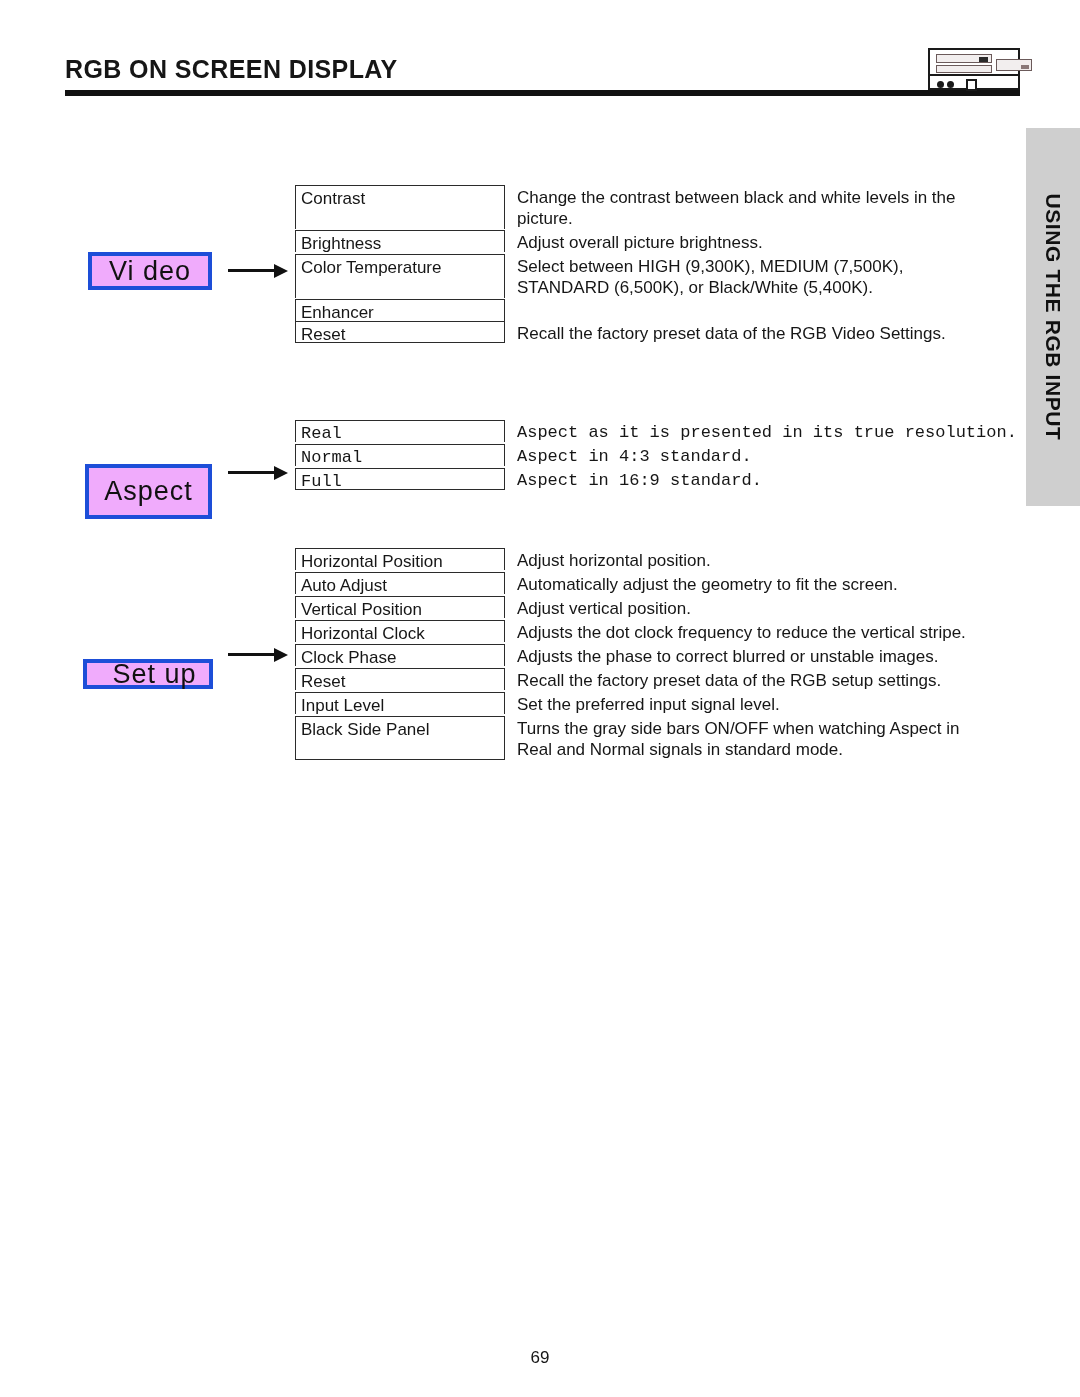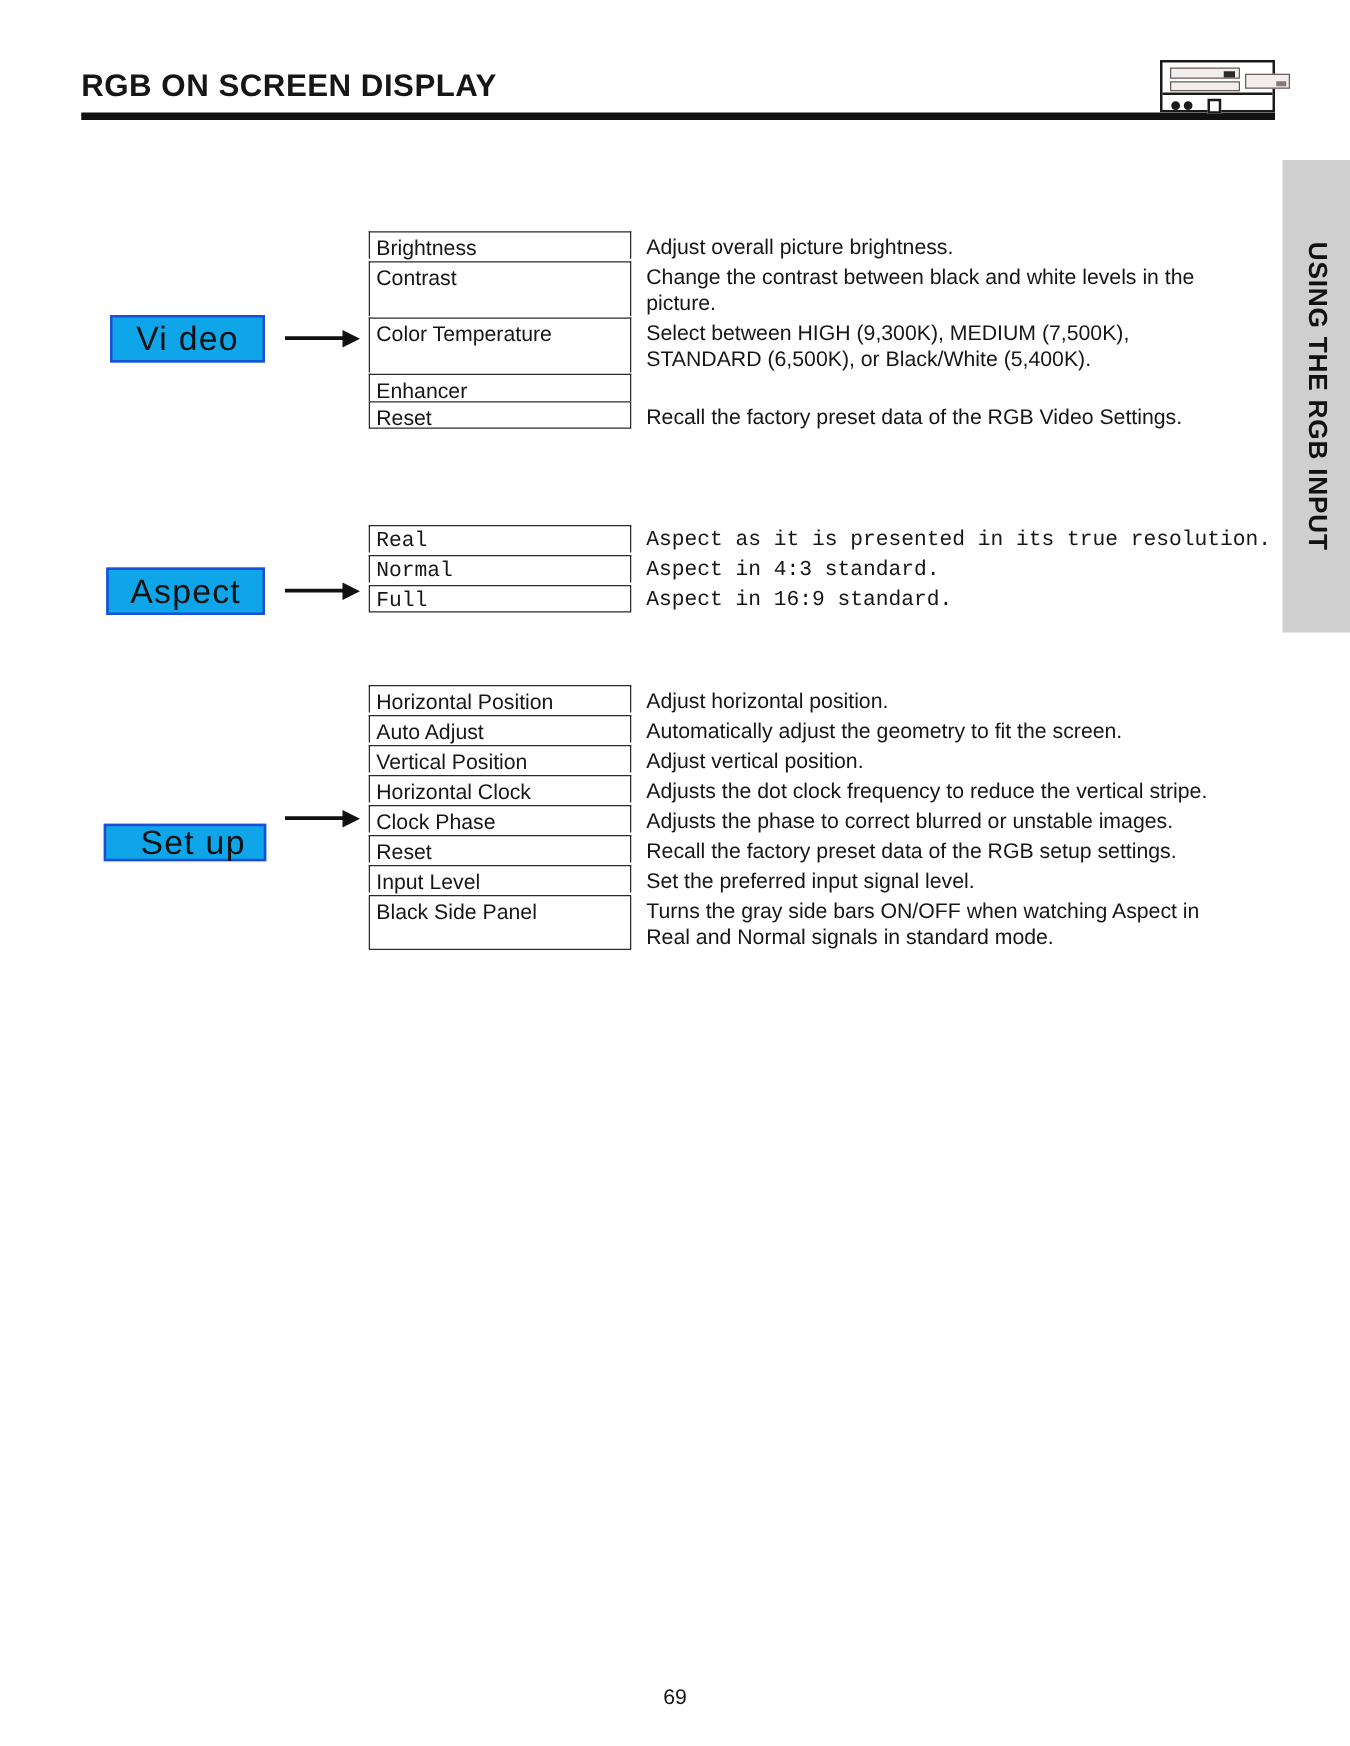--- a/index.html
+++ b/index.html
@@ -134,32 +134,32 @@
     white-space: nowrap;
     font-size: 21px;
     font-weight: bold;
     letter-spacing: 0.6px;
     color: #111111;
   }
 
   
   .cat-box {
     position: absolute;
-    border: 2px solid #1d4ed8;
-    background: #0ea5e9;
+    border: 4px solid #1d4ed8;
+    background: #f0abfc;
     box-sizing: border-box;
     display: flex;
     align-items: center;
     justify-content: center;
     font-size: 27px;
     letter-spacing: 1px;
     color: #111111;
   }
   #cat-video  { left: 88px;  top: 252px; width: 124px; height: 38px; }
-  #cat-aspect { left: 85px;  top: 454px; width: 127px; height: 38px; }
+  #cat-aspect { left: 85px;  top: 464px; width: 127px; height: 55px; }
   #cat-setup  { left: 83px;  top: 659px; width: 130px; height: 30px; padding-left: 13px; }
 
   
   .arrow {
     position: absolute;
     height: 14px;
   }
   .arrow .shaft {
     position: absolute;
     left: 0;
@@ -270,33 +270,33 @@
   <div class="shaft"></div>
   <div class="head"></div>
 </div>
 <div class="arrow" id="arrow-setup">
   <div class="shaft"></div>
   <div class="head"></div>
 </div>
 
 <div class="section" id="section-video">
     <div class="row">
-      <div class="name-cell h1">Brightness</div>
-      <div class="desc-cell">
-        <span class="line">Adjust overall picture brightness.</span>
-      </div>
-    </div>
-    <div class="row">
       <div class="name-cell h2">Contrast</div>
       <div class="desc-cell">
         <span class="line">Change the contrast between black and white levels in the</span>
         <span class="line">picture.</span>
       </div>
     </div>
     <div class="row">
+      <div class="name-cell h1">Brightness</div>
+      <div class="desc-cell">
+        <span class="line">Adjust overall picture brightness.</span>
+      </div>
+    </div>
+    <div class="row">
       <div class="name-cell h2">Color Temperature</div>
       <div class="desc-cell">
         <span class="line">Select between HIGH (9,300K), MEDIUM (7,500K),</span>
         <span class="line">STANDARD (6,500K), or Black/White (5,400K).</span>
       </div>
     </div>
     <div class="row">
       <div class="name-cell h1">Enhancer</div>
     </div>
     <div class="row">

